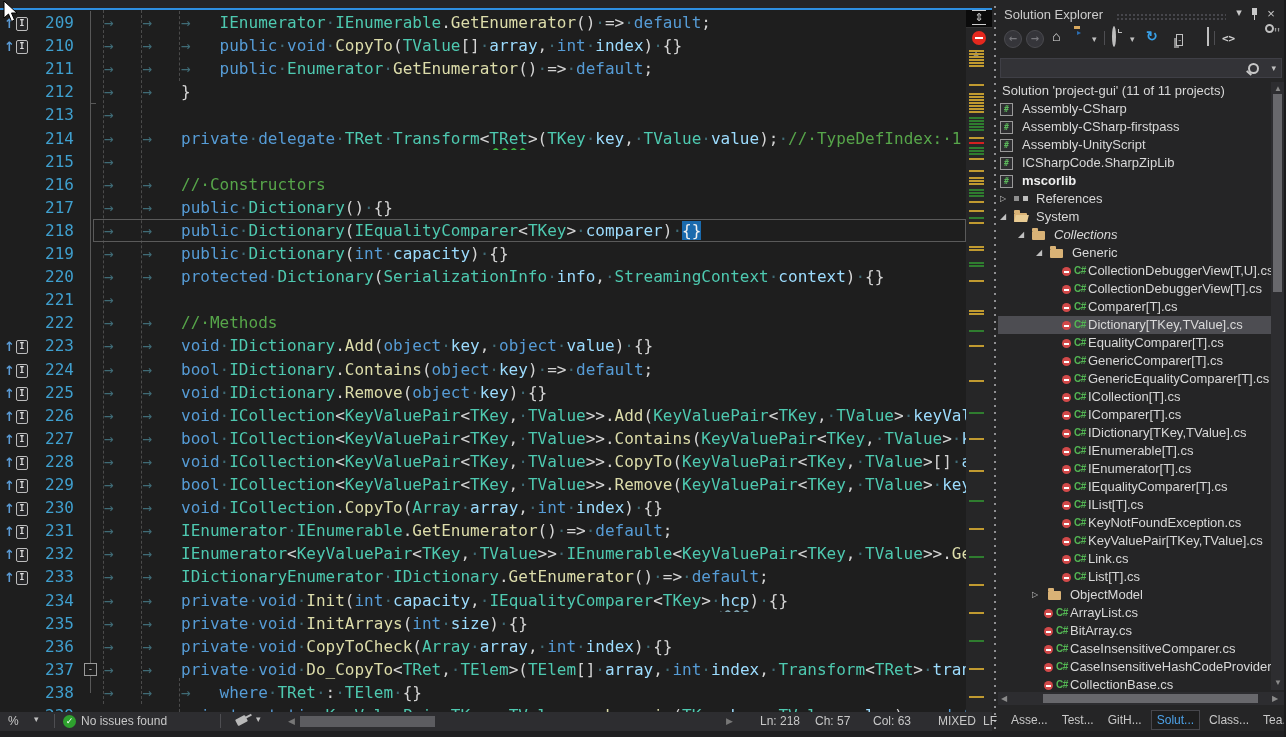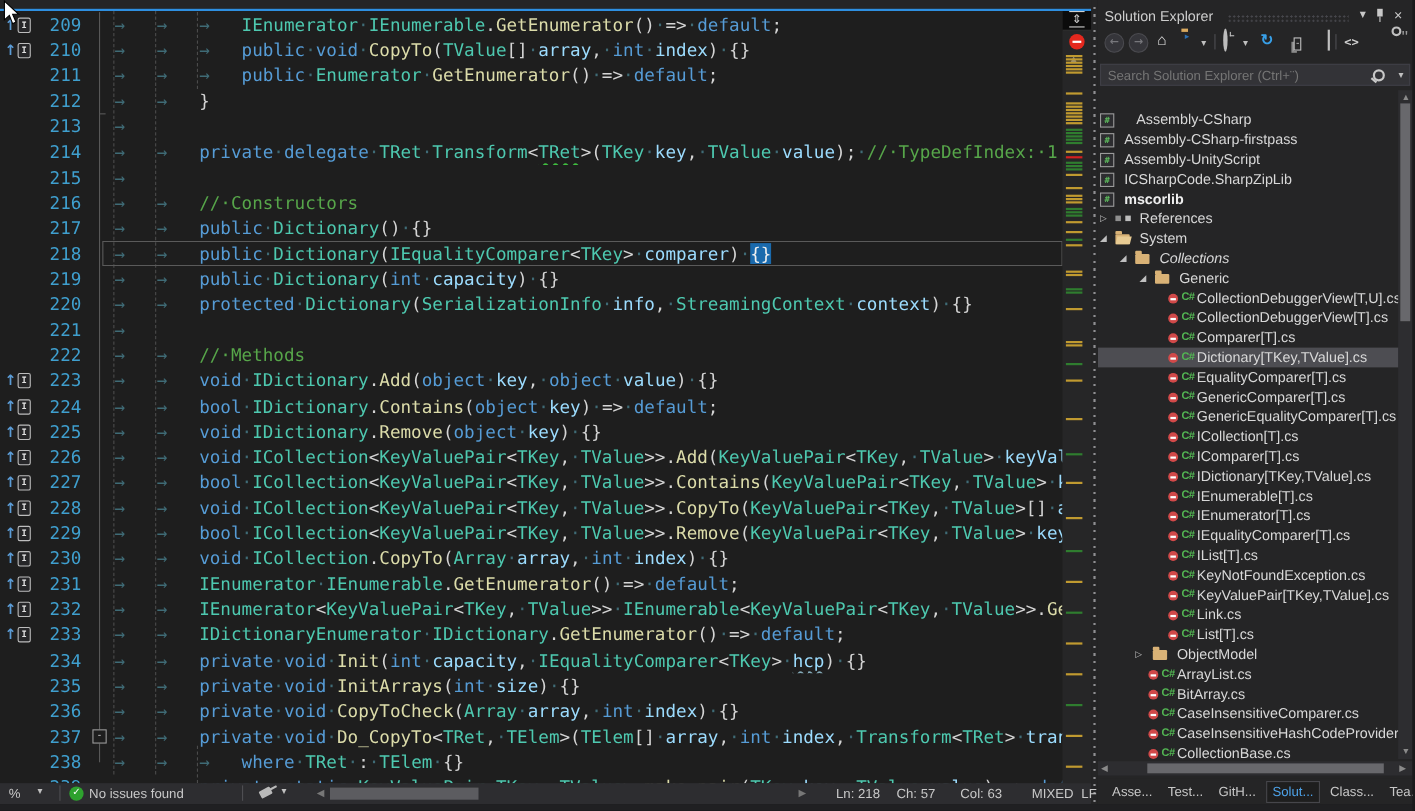--- a/index.html
+++ b/index.html
@@ -386,29 +386,31 @@
       <span class="tb blue" style="left:148px;top:2px">↻</span>
       <span class="tb ic-collapse" style="left:174px">-</span>
       <span class="tb ic-copy" style="left:198px"></span>
       <span class="vsep" style="left:216px;top:5px"></span>
       <span class="tb ic-code" style="left:224px">&lt;&gt;</span>
       <span class="tb ic-wrench" style="left:256px"></span>
       <span class="tb" style="left:276px;top:0;color:#9a9a9a">''</span>
     </div>
 
     <div class="se-search">
-      <input placeholder="Search Solution Explorer (Ctrl+¨)" style="">
       <span class="ic-search"></span>
       <span class="caret">▾</span>
     </div>
 
     <div id="setree">
+        <div class="trow" style="top: 0px;">
+          <span class="tlabel" style="left: 4px;">Solution 'project-gui' (11 of 11 projects)</span>
+        </div>
         <div class="trow" style="top: 18px;">
           <span class="ic-proj" style="left: 2px;">#</span>
-          <span class="tlabel" style="left: 24px; margin-left: 11px;">Assembly-CSharp</span>
+          <span class="tlabel" style="left: 24px;">Assembly-CSharp</span>
         </div>
         <div class="trow" style="top: 36px;">
           <span class="ic-proj" style="left: 2px;">#</span>
           <span class="tlabel" style="left: 24px;">Assembly-CSharp-firstpass</span>
         </div>
         <div class="trow" style="top: 54px;">
           <span class="ic-proj" style="left: 2px;">#</span>
           <span class="tlabel" style="left: 24px;">Assembly-UnityScript</span>
         </div>
         <div class="trow" style="top: 72px;">

